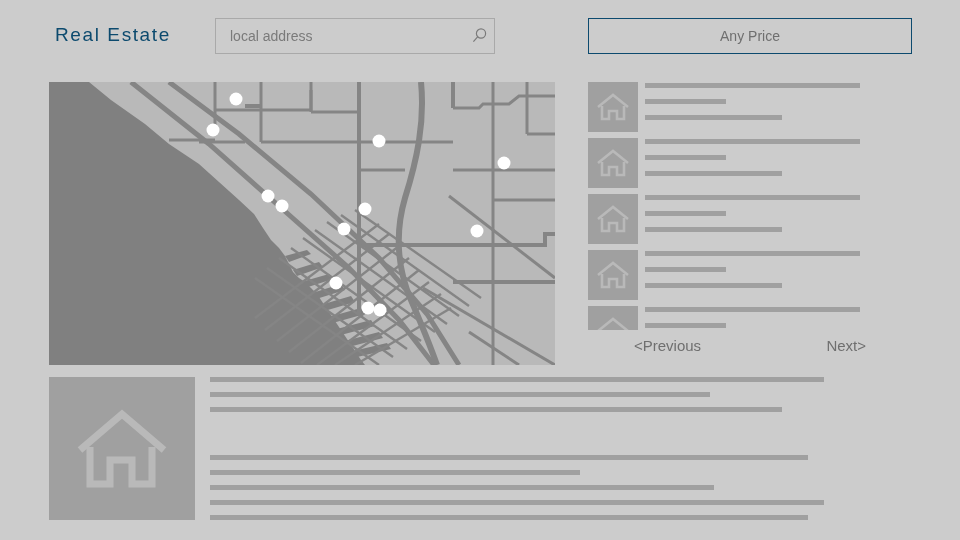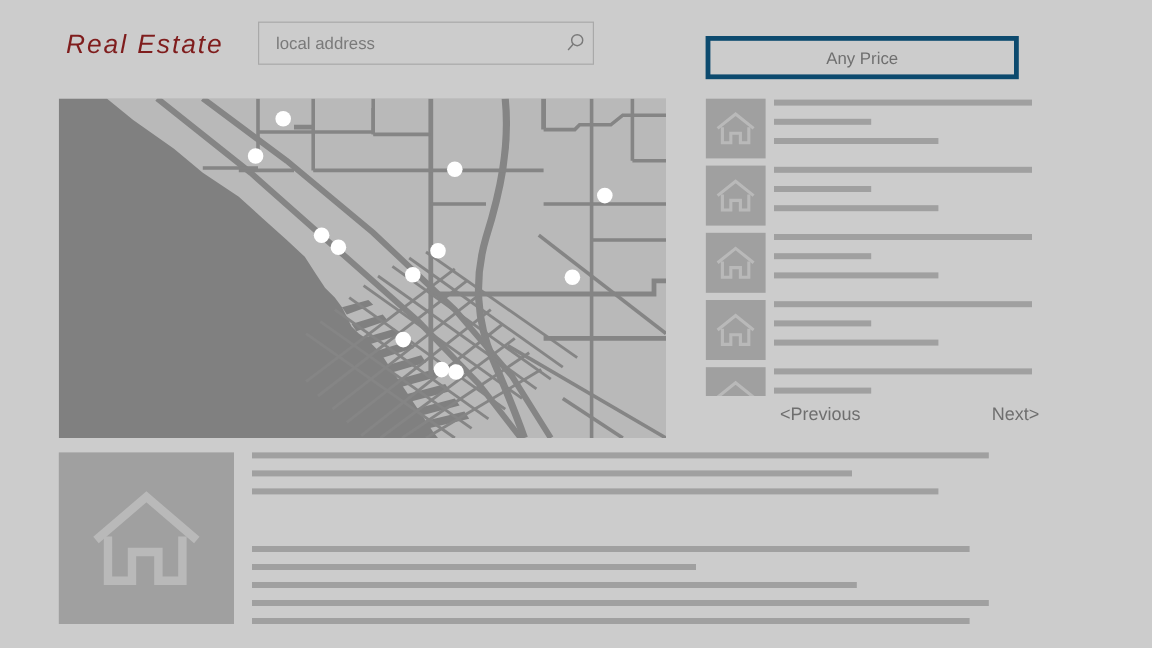--- a/index.html
+++ b/index.html
@@ -7,41 +7,41 @@
     width: 960px; height: 540px;
     background: #cccccc;
     font-family: "Liberation Sans", sans-serif;
     overflow: hidden;
   }
   .page { position: relative; width: 960px; height: 540px; background: #cccccc; }
 
   
   .brand {
     position: absolute; left: 55px; top: 24px;
-    font-size: 22px; letter-spacing: 1.6px;
-    color: #7f1d1d; font-weight: 500; white-space: nowrap; font-style: italic;
+    font-size: 19px; letter-spacing: 1.6px;
+    color: #0c4a6e; font-weight: 500; white-space: nowrap;
   }
   .search-box {
     position: absolute; left: 215px; top: 18px;
     width: 280px; height: 36px;
     border: 1px solid #a9a9a9; background: #cccccc;
     display: flex; align-items: center; justify-content: space-between;
   }
   .search-input {
     flex: 1; border: none; outline: none; background: transparent;
     font-family: "Liberation Sans", sans-serif;
     font-size: 14px; color: #7a7a7a; padding: 0 10px 0 14px;
   }
   .search-input::placeholder { color: #7a7a7a; opacity: 1; }
   .search-icon { width: 30px; display: flex; align-items: center; justify-content: center; }
 
   .filters {
-    position: absolute; left: 588px; top: 30px;
-    width: 261px; height: 36px; display: flex;
-    border: 4px solid #0c4a6e;
+    position: absolute; left: 588px; top: 18px;
+    width: 324px; height: 36px; display: flex;
+    border: 1px solid #0c4a6e;
   }
   .filter-btn {
     flex: 1; display: flex; align-items: center; justify-content: center;
     font-size: 14px; color: #6f6f6f; background: transparent;
     border: none; font-family: "Liberation Sans", sans-serif; cursor: pointer;
   }
   .filter-btn + .filter-btn { border-left: 1px solid #a9a9a9; }
 
   
   .map {
@@ -66,21 +66,21 @@
   .bar { height: 5px; background: #a0a0a0; }
   .bar.b1 { margin-top: 1px; }
   .bar.b2 { margin-top: 11px; }
   .bar.b3 { margin-top: 11px; }
 
   .pager {
     position: absolute; left: 588px; top: 337px; width: 324px;
     display: flex; justify-content: space-between; padding: 0 46px;
     font-size: 15px; color: #6f6f6f;
   }
-  .pager span { cursor: pointer; margin-left: 16px; }
+  .pager span { cursor: pointer; }
 
   
   .detail-thumb {
     position: absolute; left: 49px; top: 377px;
     width: 146px; height: 143px; background: #a0a0a0;
     display: flex; align-items: center; justify-content: center;
   }
   .detail-lines { position: absolute; left: 210px; top: 377px; width: 700px; }
   .detail-lines .bar { height: 5px; background: #a0a0a0; }
   .gap-block { height: 10px; }

